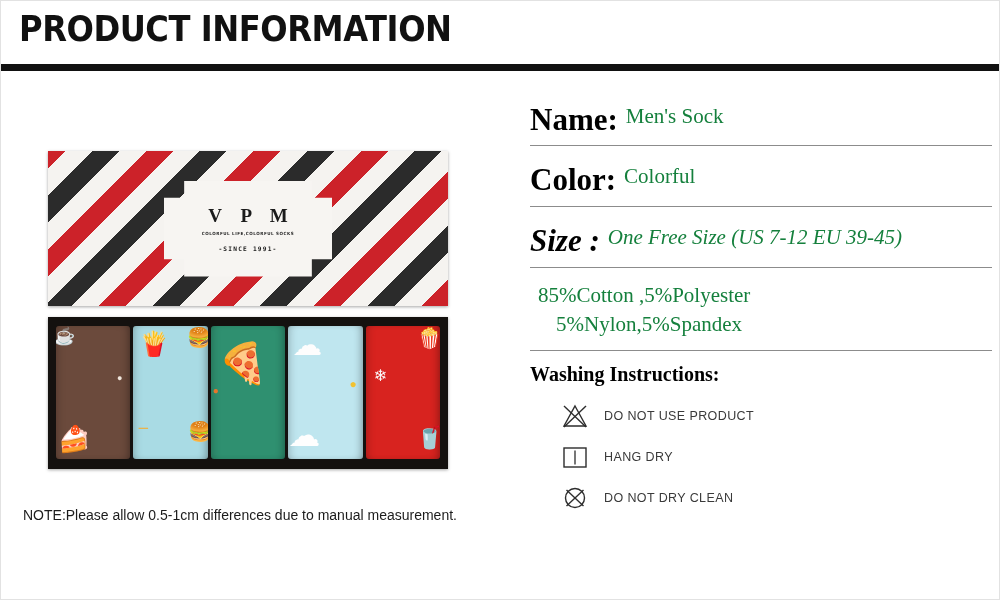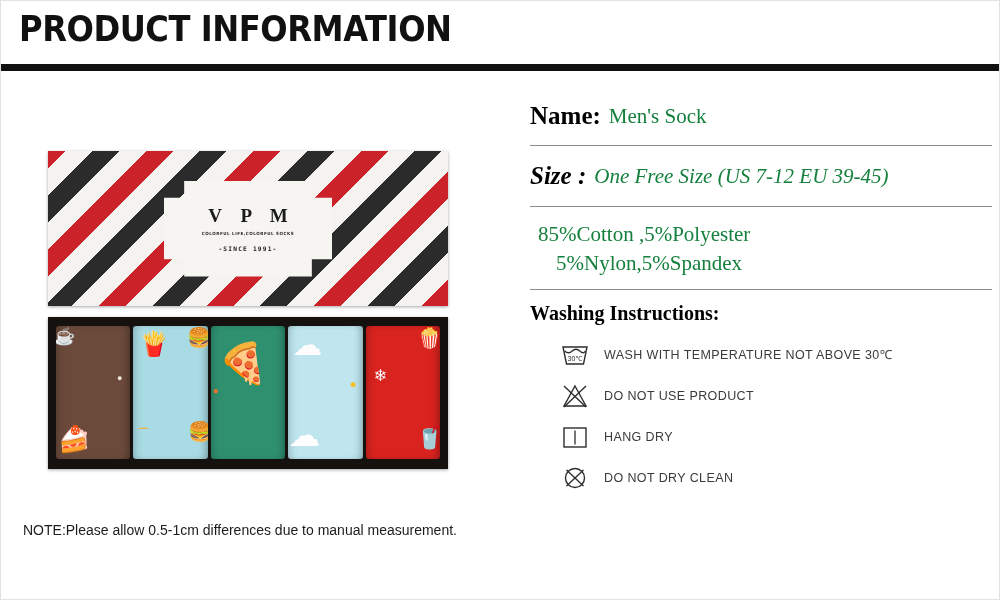--- a/index.html
+++ b/index.html
@@ -146,21 +146,21 @@
     width: 462px;
   }
   .spec-row {
     position: relative;
     border-bottom: 1px solid #8c8c8c;
     display: flex;
     align-items: flex-start;
     padding-bottom: 4px;
   }
   .spec-label {
-    font-size: 25px;
+    font-size: 31px;
     font-weight: bold;
     color: #000000;
     white-space: nowrap;
     line-height: 1.35;
   }
   .spec-value {
     font-size: 21px;
     color: #15803d;
     line-height: 1.4;
     padding-left: 8px;
@@ -205,21 +205,21 @@
     letter-spacing: .4px;
     white-space: nowrap;
     padding-left: 12px;
   }
   #care-row-last .care-item + .care-item { margin-left: 38px; align-items: center; }
 
   
   #footer-note {
     position: absolute;
     left: 22px;
-    top: 521px;
+    top: 506px;
     font-family: "Liberation Sans", sans-serif;
     font-size: 14px;
     color: #1c1c1c;
     white-space: nowrap;
   }
 </style>
 </head>
 <body>
 
 <div id="page-title">PRODUCT INFORMATION</div>
@@ -270,47 +270,41 @@
   </div>
 </div>
 
 <div id="spec-panel">
 
   <div class="spec-row" id="row-name">
     <span class="spec-label">Name:</span>
     <span class="spec-value">Men's Sock</span>
   </div>
 
+  <div class="spec-row" id="row-color">
+    <span class="spec-label">Color:</span>
+    <span class="spec-value">Colorful</span>
+  </div>
 
   <div class="spec-row" id="row-size">
     <span class="spec-label">Size  :</span>
     <span class="spec-value">One Free Size (US 7-12   EU 39-45)</span>
   </div>
 
   <div class="spec-row" id="row-material">
     <span class="spec-value">
       <span>85%Cotton ,5%Polyester</span><br>
       <span class="material-line-2">5%Nylon,5%Spandex</span>
     </span>
   </div>
 
   <div id="washing-title">Washing Instructions:</div>
 
   <div class="care-list">
 
-    <div class="care-row">
-      <div class="care-item">
-        <svg class="care-icon" viewBox="0 0 34 26">
-          <path d="M5 5 L29 5 L25.5 22 L8.5 22 Z" fill="none" stroke="#2d2d2d" stroke-width="1.4"></path>
-          <path d="M6.6 9 Q10.5 12.5 14.2 9 T21.8 9 T27.4 9" fill="none" stroke="#2d2d2d" stroke-width="1.3"></path>
-          <text x="17" y="18.5" font-family="'Liberation Sans',sans-serif" font-size="7" text-anchor="middle" fill="#2d2d2d">30℃</text>
-        </svg>
-        <span class="care-text">WASH WITH TEMPERATURE NOT ABOVE 30℃</span>
-      </div>
-    </div>
 
     <div class="care-row">
       <div class="care-item">
         <svg class="care-icon" viewBox="0 0 34 26">
           <path d="M17 3 L28 23 L6 23 Z" fill="none" stroke="#2d2d2d" stroke-width="1.4"></path>
           <line x1="6" y1="3" x2="28" y2="24" stroke="#2d2d2d" stroke-width="1.4"></line>
           <line x1="28" y1="3" x2="6" y2="24" stroke="#2d2d2d" stroke-width="1.4"></line>
         </svg>
         <span class="care-text">DO NOT USE PRODUCT</span>
       </div>

